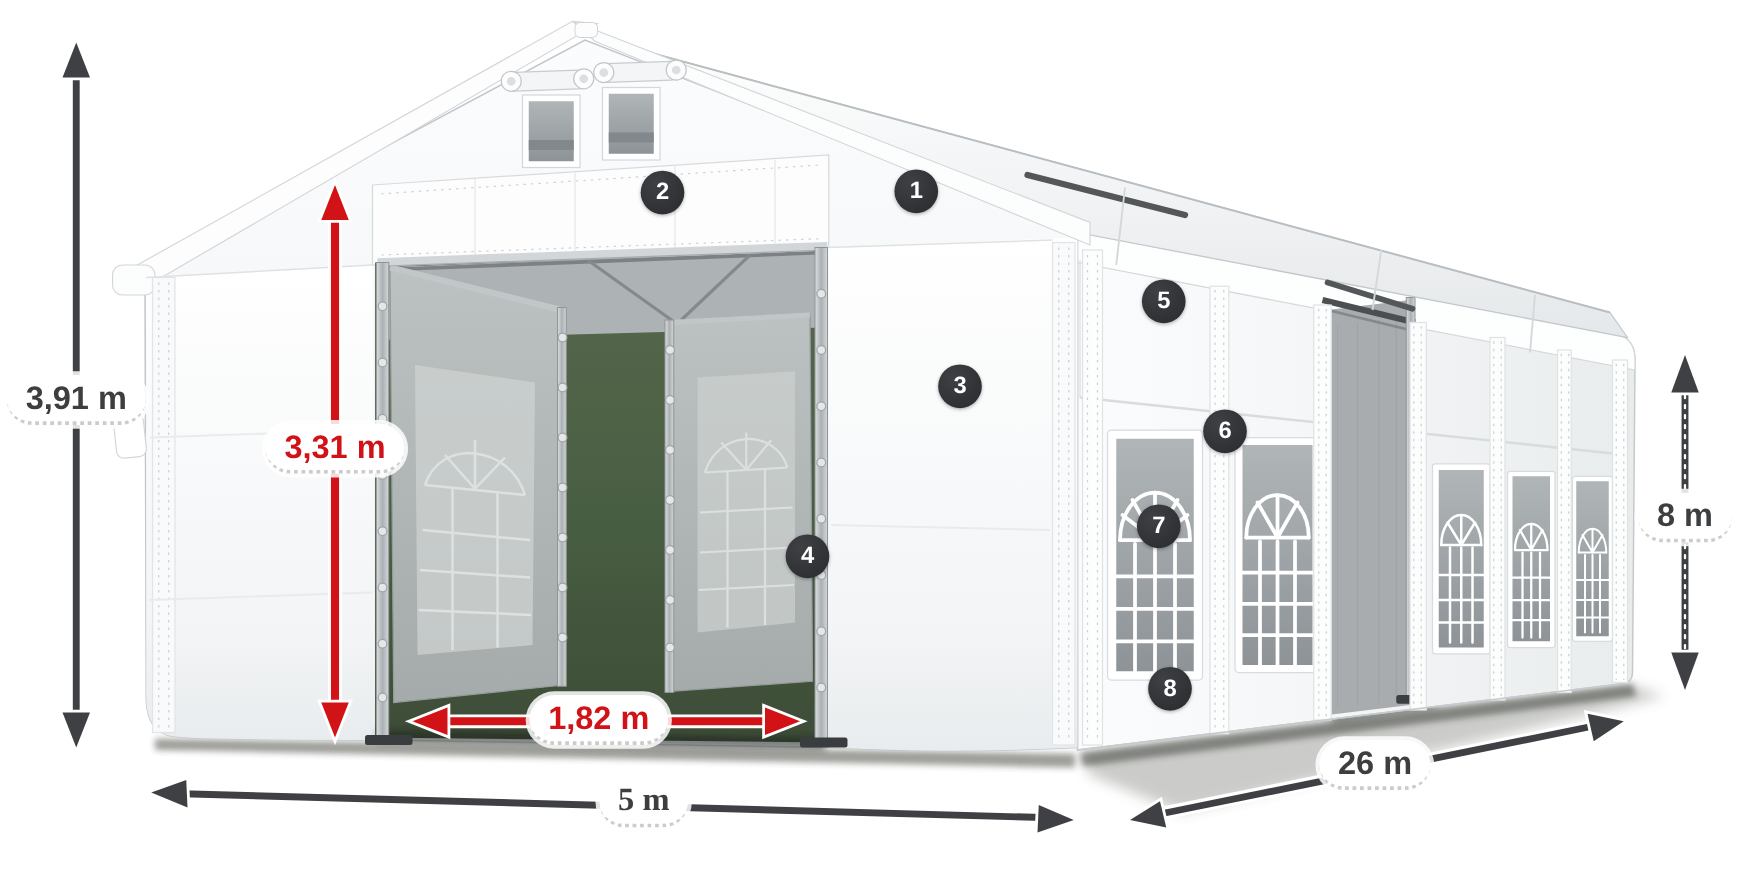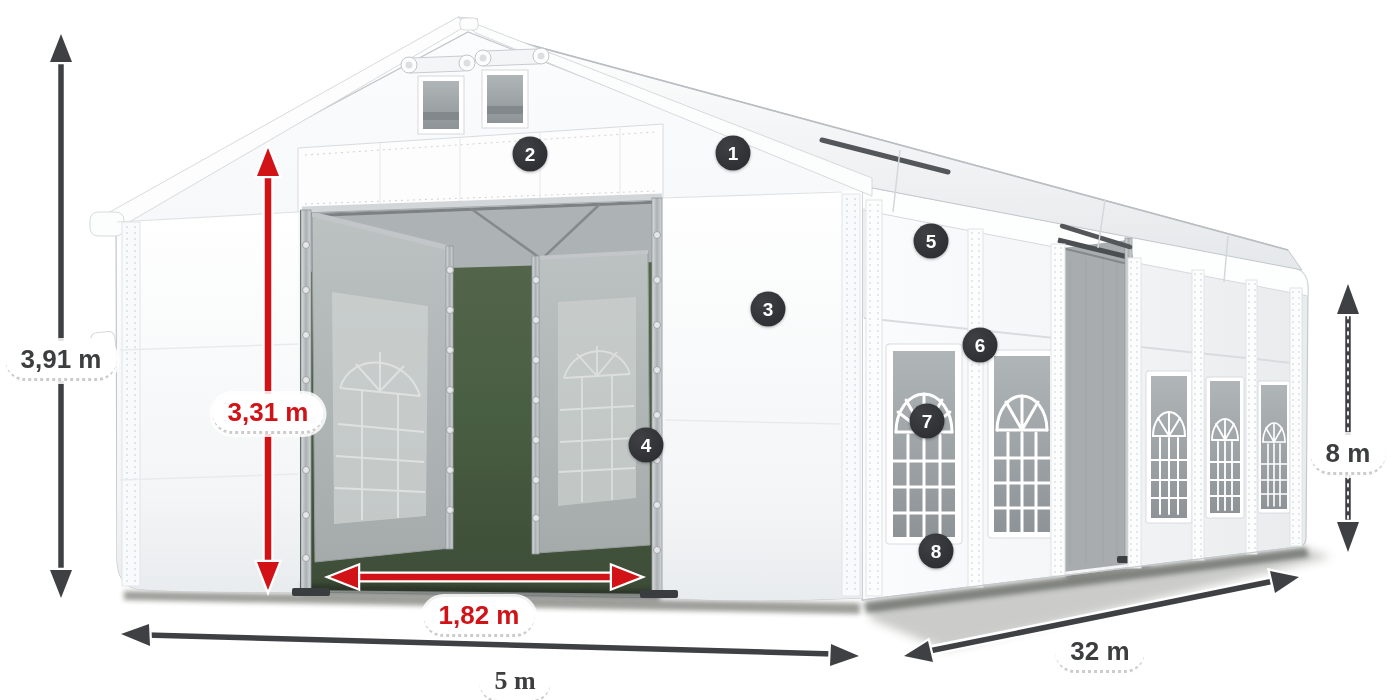--- a/index.html
+++ b/index.html
@@ -2,21 +2,21 @@
 <html><head>
 <meta charset="utf-8">
 <style>
   html,body{margin:0;padding:0;background:#ffffff;}
   .stage{position:relative;width:1400px;height:700px;background:#ffffff;overflow:hidden;
          font-family:"Liberation Sans",sans-serif;}
   .scene{position:absolute;left:0;top:0;width:1400px;height:700px;}
   .pill{position:absolute;transform:translate(-50%,-50%);background:#ffffff;border-radius:20px;
         padding:3px 15px 4px 15px;font-weight:700;font-size:26px;line-height:30px;color:#3d3e40;
         white-space:nowrap;border-bottom:3px dotted #cccccc;
-        box-shadow:0 0 0 3px rgba(255,255,255,.85), 0 1px 3px rgba(0,0,0,.08);margin-top:41px;}
+        box-shadow:0 0 0 3px rgba(255,255,255,.85), 0 1px 3px rgba(0,0,0,.08);}
   .pill.red{color:#d11317;}
   .badge{position:absolute;transform:translate(-50%,-50%);width:35px;height:35px;border-radius:50%;
          background:radial-gradient(circle at 35% 30%, #3e4044, #292a2d);color:#ffffff;
          font-weight:700;font-size:19px;line-height:35px;text-align:center;cursor:pointer;
          box-shadow:0 1px 3px rgba(0,0,0,.3);}
 </style>
 </head>
 <body>
 
 <div class="stage">
@@ -354,24 +354,24 @@
       <path d="M1348,310 L1348,526" stroke="#ffffff" stroke-width="10.5"></path>
       <path d="M1348,306 L1348,530" stroke="#3f4043" stroke-width="5.5"></path>
       <path d="M1348,316 L1348,520" stroke="#ffffff" stroke-width="1.8" stroke-dasharray="2.5,5.5"></path>
       <polygon points="1348,284 1337,314 1359,314" fill="#3f4043" stroke="#ffffff" stroke-width="4.5" paint-order="stroke"></polygon>
       <polygon points="1348,552 1337,522 1359,522" fill="#3f4043" stroke="#ffffff" stroke-width="4.5" paint-order="stroke"></polygon>
     </g>
   </g>
 </svg>
 
 <div class="pill" style="left:61px;top:320px;">3,91 m</div>
-<div class="pill red" style="left:268px;top:373px;text-align:center;">3,31 m</div>
+<div class="pill red" style="left:268px;top:359px;text-align:center;">3,31 m</div>
 <div class="pill red" style="left:479px;top:576px;">1,82 m</div>
 <div class="pill" style="left:515px;top:642px;font-family:Liberation Serif, serif;">5 m</div>
-<div class="pill" style="left:1100px;top:612px;">32 m</div>
+<div class="pill" style="left:1100px;top:612px;">26 m</div>
 <div class="pill" style="left:1348px;top:414px;">8 m</div>
 
 <div class="badge" style="left:733px;top:153px;">1</div>
 <div class="badge" style="left:530px;top:154px;">2</div>
 <div class="badge" style="left:768px;top:309px;">3</div>
 <div class="badge" style="left:646px;top:445px;">4</div>
 <div class="badge" style="left:931px;top:241px;">5</div>
 <div class="badge" style="left:980px;top:345px;">6</div>
 <div class="badge" style="left:927px;top:421px;">7</div>
 <div class="badge" style="left:936px;top:551px;">8</div>

